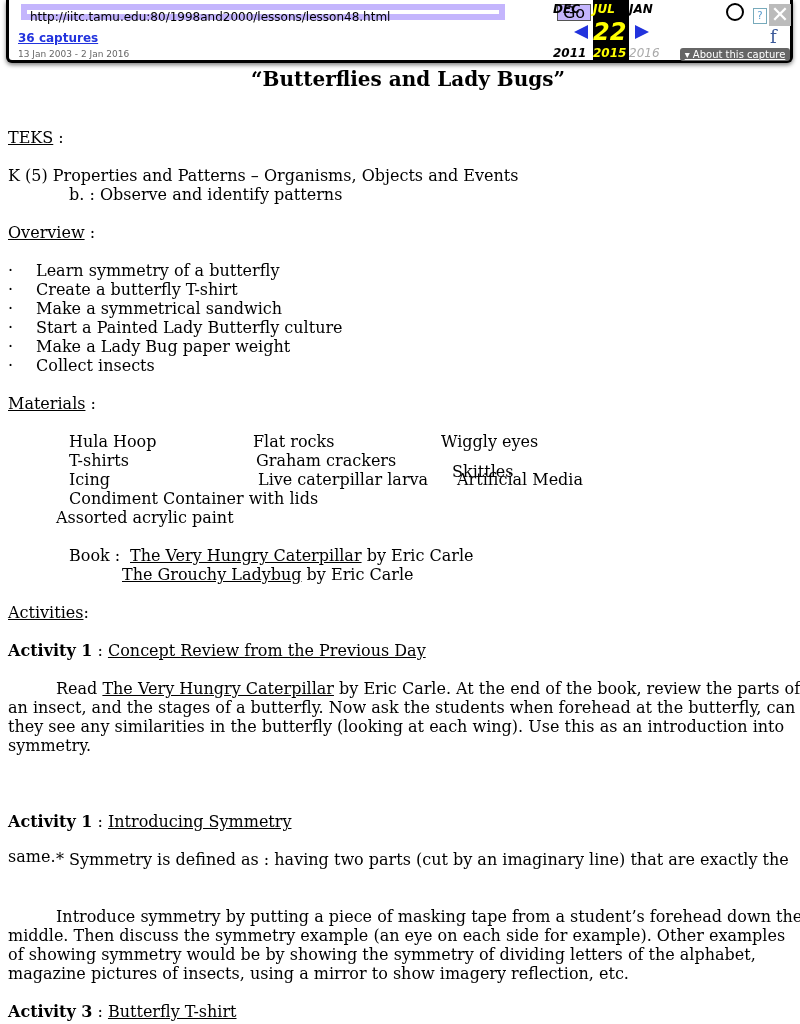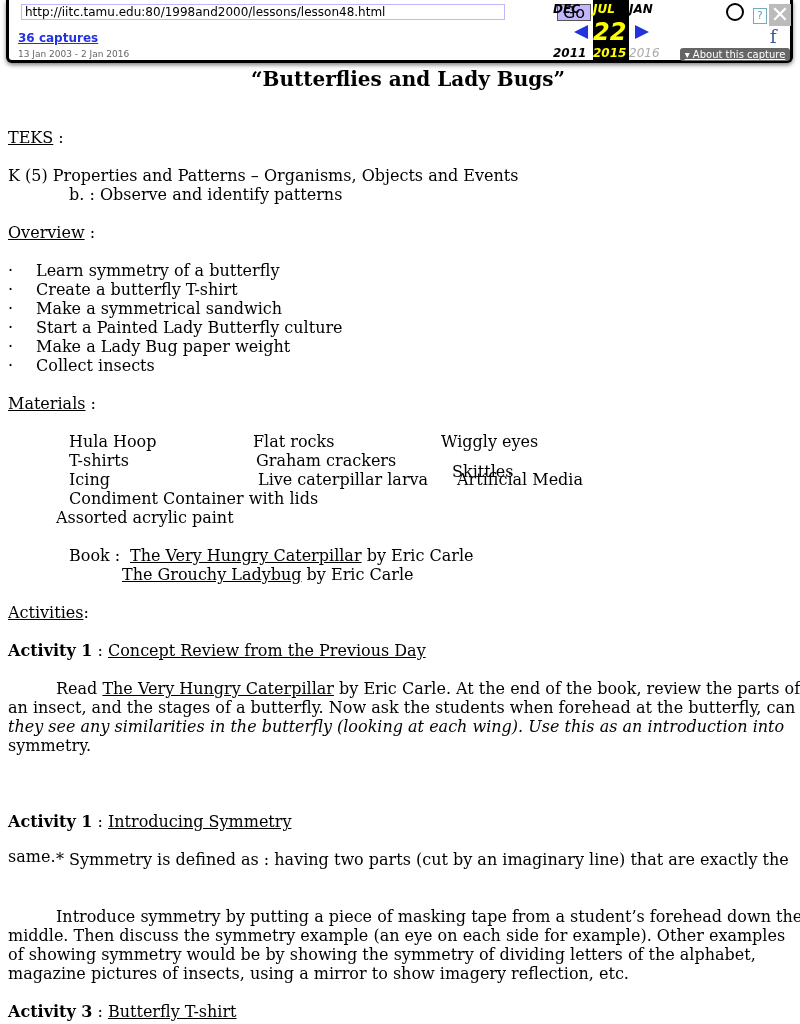--- a/index.html
+++ b/index.html
@@ -2,21 +2,21 @@
 <html><head>
 <meta charset="utf-8">
 <style>
   html, body { margin:0; padding:0; background:#fff; }
   body { width:800px; height:1024px; overflow:hidden; position:relative;
          font-family:"DejaVu Serif", serif; font-size:16px; color:#000; }
   
   .wb { position:absolute; left:6px; top:0; width:787px; height:63px;
         background:#fff; border:3px solid #000; border-top:none; border-radius:0 0 6px 6px;
         box-shadow:0 2px 4px rgba(0,0,0,.5); font-family:"DejaVu Sans", sans-serif; box-sizing:border-box; }
-  .wb-url { position:absolute; left:12px; top:4px; width:484px; height:16px; border:1px solid #c4b5fd;
+  .wb-url { position:absolute; left:12px; top:4px; width:484px; height:16px; border:6px solid #c4b5fd;
             font-size:12px; font-family:"DejaVu Sans", sans-serif; padding:0 3px; box-sizing:border-box; line-height:14px; }
   .wb-go { position:absolute; left:503px; top:4px; width:34px; height:17px; border:1px solid #555;
            font-size:16px; text-align:center; line-height:15px; background:#c4b5fd; box-sizing:border-box;margin-left:45px; }
   .wb-caps { position:absolute; left:9px; top:31px; font-size:12px; font-weight:bold; color:#2233dd; text-decoration:underline; }
   .wb-range { position:absolute; left:9px; top:49px; font-size:9px; color:#666; }
   .wb-col { position:absolute; top:0; width:36px; text-align:left; font-weight:bold; font-size:12px;font-style:italic; }
   .wb-col .m { position:absolute; top:2px; left:0; width:100%; }
   .wb-col .y { position:absolute; top:46px; left:0; width:100%; }
   .wb-cur { background:#000; color:#ffff00; height:62px; }
   .wb-day { position:absolute; top:18px; left:0; width:100%; font-size:24px; font-weight:bold; color:#ffff00; }
@@ -119,21 +119,21 @@
 
 <div class="t" style="top:546px;left:69px;">Book :</div>
 <div class="t" style="top:546px;left:130px;"><u>The Very Hungry Caterpillar</u><span> by Eric Carle</span></div>
 <div class="t" style="top:565px;left:122px;"><u>The Grouchy Ladybug</u><span> by Eric Carle</span></div>
 
 <div class="t" style="top:603px;"><u>Activities</u><span>:</span></div>
 
 <div class="t" style="top:641px;"><b>Activity 1</b><span> : </span><u>Concept Review from the Previous Day</u></div>
 <div class="t" style="top:679px;left:56px;"><span>Read </span><u>The Very Hungry Caterpillar</u><span> by Eric Carle.  At the end of the book, review the parts of</span></div>
 <div class="t" style="top:698px;">an insect, and the stages of a butterfly.  Now ask the students when forehead at the butterfly, can</div>
-<div class="t" style="top:717px;font-style:italic;">they see any similarities in the butterfly (looking at each wing).  Use this as an introduction into</div>
+<div class="t" style="top:717px;">they see any similarities in the butterfly (looking at each wing).  Use this as an introduction into</div>
 <div class="t" style="top:736px;">symmetry.</div>
 
 <div class="t" style="top:812px;"><b>Activity 1</b><span> : </span><u>Introducing Symmetry</u></div>
 <div class="t" style="top:850px;left:56px;">* Symmetry is defined as : having two parts (cut by an imaginary line) that are exactly the</div>
 <div class="t" style="top:847px;">same.</div>
 <div class="t" style="top:907px;left:56px;">Introduce symmetry by putting a piece of masking tape from a student’s forehead down the</div>
 <div class="t" style="top:926px;">middle.  Then discuss the symmetry example (an eye on each side for example).  Other examples</div>
 <div class="t" style="top:945px;">of showing symmetry would be by showing the symmetry of dividing letters of the alphabet,</div>
 <div class="t" style="top:964px;">magazine pictures of insects, using a mirror to show imagery reflection, etc.</div>
 

